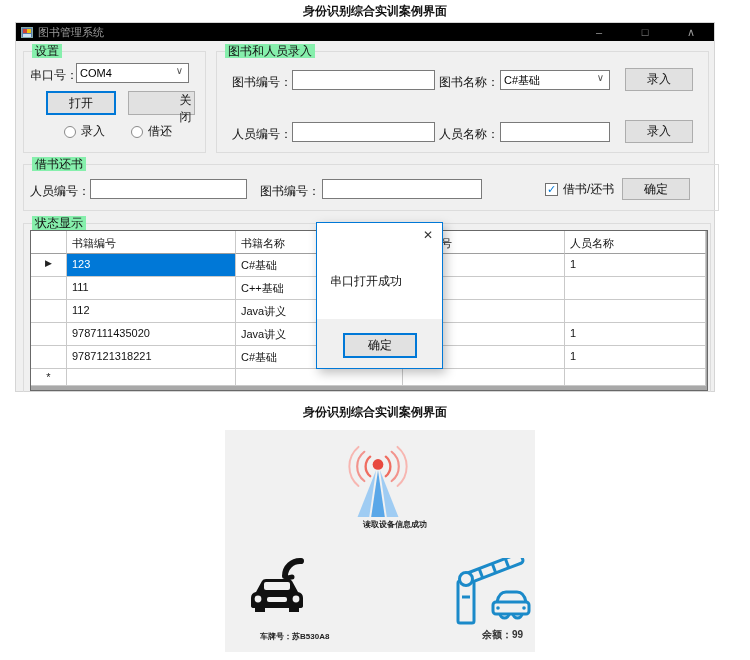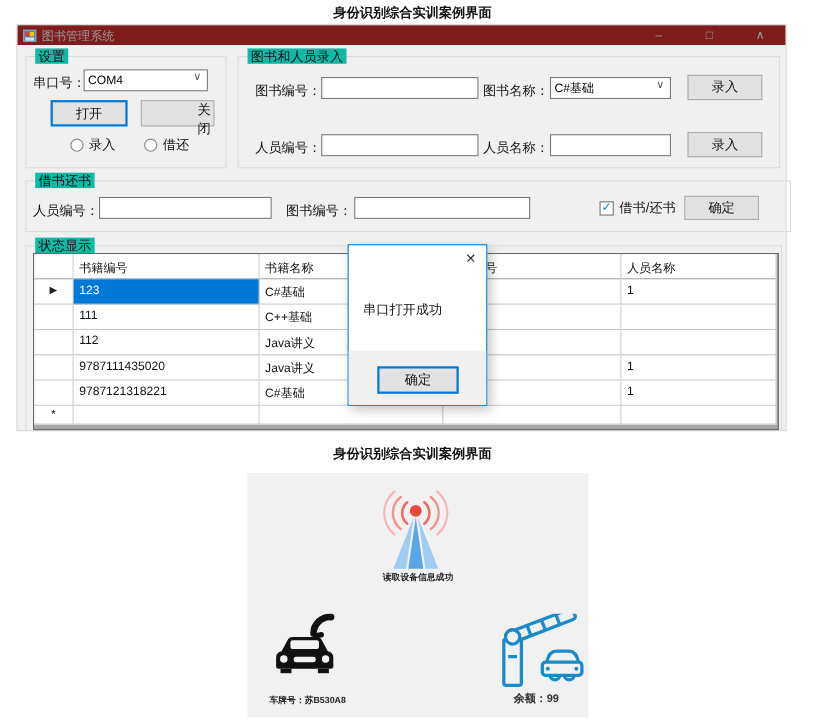--- a/index.html
+++ b/index.html
@@ -7,36 +7,36 @@
   .canvas { position:relative; width:750px; height:660px; background:#fff; overflow:hidden; }
 
   .page-title { position:absolute; left:0; width:750px; text-align:center;
                 font-size:12px; font-weight:bold; color:#111; }
   .page-title.top { top:3px; }
   .page-title.bottom { top:404px; }
 
   
   .window { position:absolute; left:15px; top:22px; width:700px; height:370px;
             background:#f0f0f0; border:1px solid #d5d5d5; }
-  .titlebar { position:absolute; left:0; top:0; width:100%; height:18px; background:#7f1d1d;
+  .titlebar { position:absolute; left:0; top:0; width:100%; height:18px; background:#000000;
               display:flex; align-items:center; padding:0 8px 0 5px; }
   .titlebar-text { font-size:11px; color:#9a9a9a; margin-left:5px; flex:1; }
   .tb-btn { width:30px; text-align:center; color:#9a9a9a; font-size:11px; line-height:18px; cursor:default; }
   .tb-btn + .tb-btn { margin-left:16px; }
   .app-icon { display:inline-block; width:12px; height:11px; position:relative;
               background:#5a7fae; border:1px solid #8aa; }
   .app-icon i { position:absolute; display:block; width:4px; height:4px; top:1px; }
   .app-icon i.r { left:1px; background:#d04437; }
   .app-icon i.y { left:5px; background:#f0c30f; }
   .app-icon i.b { left:1px; top:6px; width:8px; height:3px; background:#cfe2f5; }
 
   .window-body { position:absolute; left:0; top:18px; width:698px; height:350px; background:#f0f0f0; }
 
   .groupbox { position:absolute; border:1px solid #dcdcdc; }
-  .gb-label { position:absolute; top:-8px; left:8px; background:#14b8a6; padding:0 3px;
+  .gb-label { position:absolute; top:-8px; left:8px; background:#86efac; padding:0 3px;
               font-size:12px; color:#111; line-height:14px; }
 
   .lbl { position:absolute; font-size:12px; color:#111; white-space:nowrap;text-align:center; }
   .txt { position:absolute; background:#fff; border:1px solid #7a7a7a; font-size:12px;
          padding:0 3px; font-family:"Liberation Sans","DejaVu Sans",sans-serif; }
   .btn { position:absolute; background:#e1e1e1; border:1px solid #adadad; font-size:12px;
          color:#111; text-align:center; cursor:pointer;
          font-family:"Liberation Sans","DejaVu Sans",sans-serif; }
   .btn.focused { border:2px solid #0078d7; }
   .combo { position:absolute; background:#fff; border:1px solid #7a7a7a; font-size:11px;
@@ -67,21 +67,21 @@
   
   .dialog { position:absolute; left:316px; top:222px; width:127px; height:147px;
             background:#fff; border:1px solid #0078d7; box-shadow:3px 4px 10px rgba(0,0,0,.25); z-index:10; }
   .dlg-close { position:absolute; right:9px; top:5px; font-size:12px; color:#333; cursor:pointer; }
   .dlg-msg { position:absolute; left:13px; top:50px; font-size:12px; color:#111; }
   .dlg-footer { position:absolute; left:0; bottom:0; width:100%; height:49px; background:#f0f0f0; }
   .dlg-ok { position:absolute; left:26px; top:110px; width:74px; height:25px; }
 
   
   .parking { position:absolute; left:225px; top:430px; width:310px; height:222px; background:#f1f1f1; }
-  .cap { position:absolute; font-weight:bold; color:#222; white-space:nowrap; }
+  .cap { position:absolute; font-weight:bold; color:#222; white-space:nowrap;margin-left:15px; }
   .cap.antenna { top:89px; left:0; width:310px; text-align:center; font-size:8px; }
   .cap.plate { top:201px; left:20px; font-size:8px; }
   .cap.balance { top:198px; left:242px; font-size:10px; color:#333; }
   .icon-abs { position:absolute; }
 </style>
 </head>
 <body>
 
 <div class="canvas">
 

